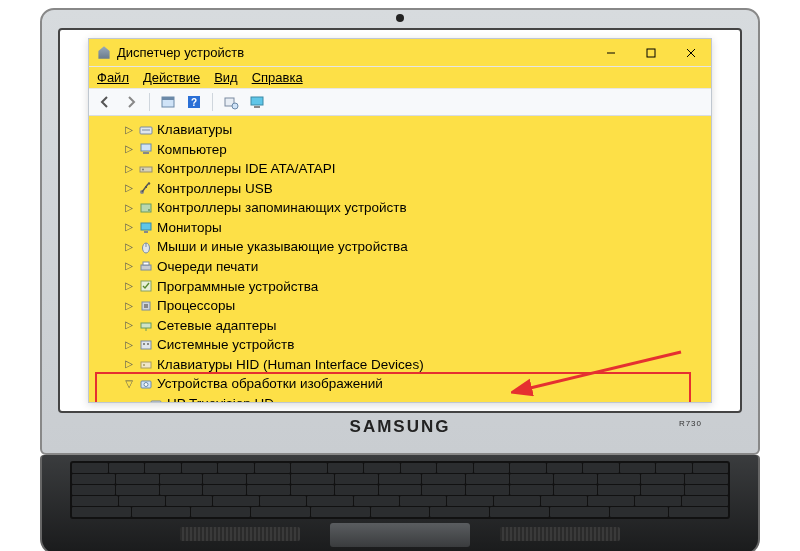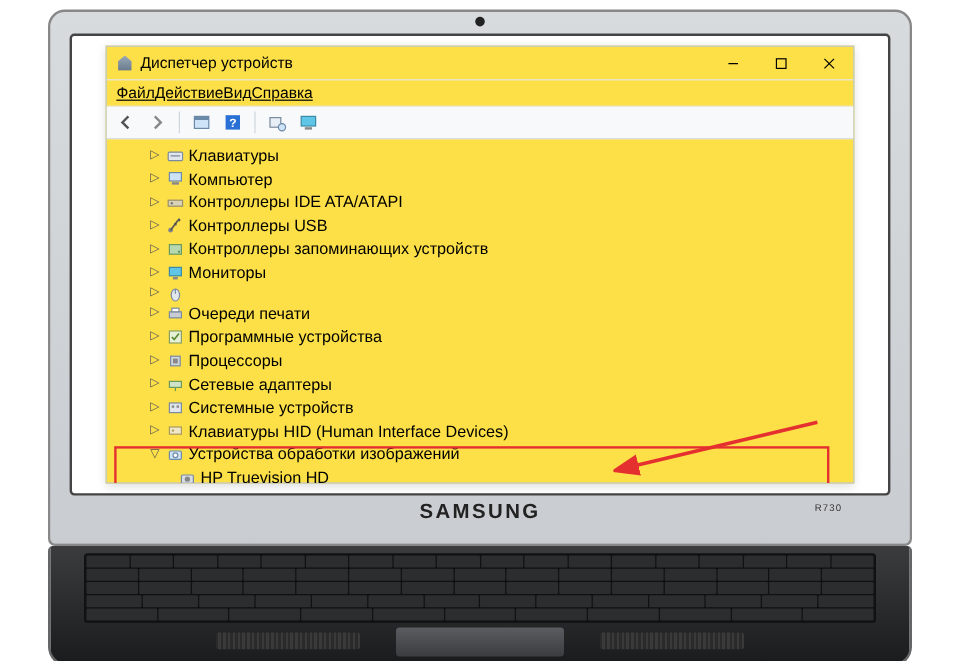--- a/index.html
+++ b/index.html
@@ -105,20 +105,21 @@
     background: linear-gradient(#9ab, #678);
     clip-path: polygon(10% 40%, 50% 5%, 90% 40%, 90% 95%, 10% 95%);
   }
   .title-text { flex: 1; font-size: 13px; }
   .win-ctrl { display: flex; }
   .win-btn { width: 40px; height: 28px; display:flex; align-items:center; justify-content:center; }
   .win-btn svg { width:10px; height:10px; }
 
   .menubar {
     display: flex;
+    gap: 14px;
     padding: 3px 8px;
     font-size: 13px;
     border-bottom: 1px solid #e6e6e6;
   }
   .menubar span { text-decoration: underline; text-decoration-color: transparent; }
   .menubar .u { text-decoration-color: currentColor; }
 
   .toolbar {
     display: flex;
     align-items: center;
@@ -307,20 +308,21 @@
     <span>Мониторы</span>
   </div>
             <div class="node indent1">
     <span class="chev">▷</span>
     <span class="nicon">
                 <svg viewBox="0 0 14 14">
                   <ellipse cx="7" cy="8" rx="3.5" ry="5" fill="#e0e6ec" stroke="#7a8aa0"></ellipse>
                   <line x1="7" y1="3" x2="7" y2="7" stroke="#7a8aa0"></line>
                 </svg>
               </span>
+    <span>Мыши и иные указывающие устройства</span>
   </div>
             <div class="node indent1">
     <span class="chev">▷</span>
     <span class="nicon">
                 <svg viewBox="0 0 14 14">
                   <rect x="2" y="5" width="10" height="5" fill="#c8cdd3" stroke="#7a8aa0"></rect>
                   <rect x="4" y="2" width="6" height="3" fill="#fff" stroke="#7a8aa0"></rect>
                 </svg>
               </span>
     <span>Очереди печати</span>

